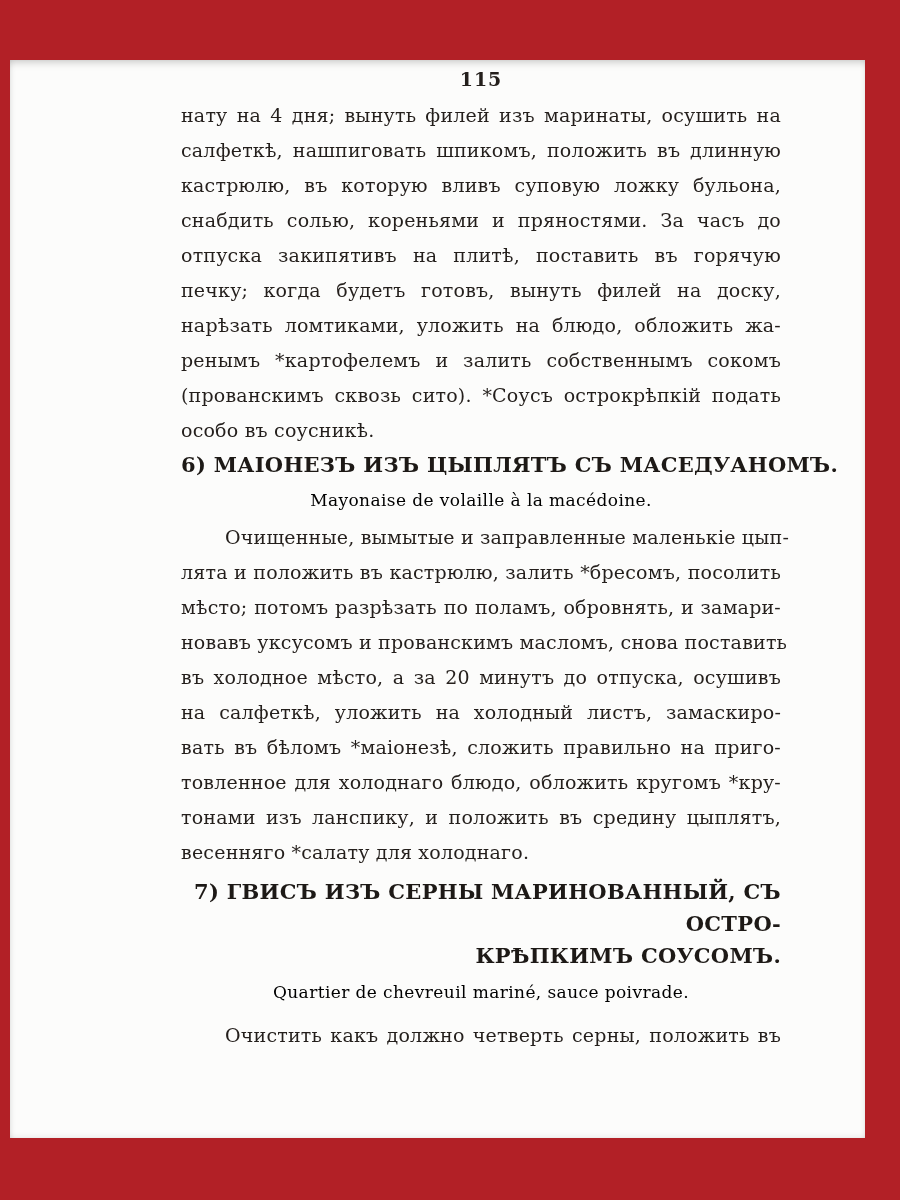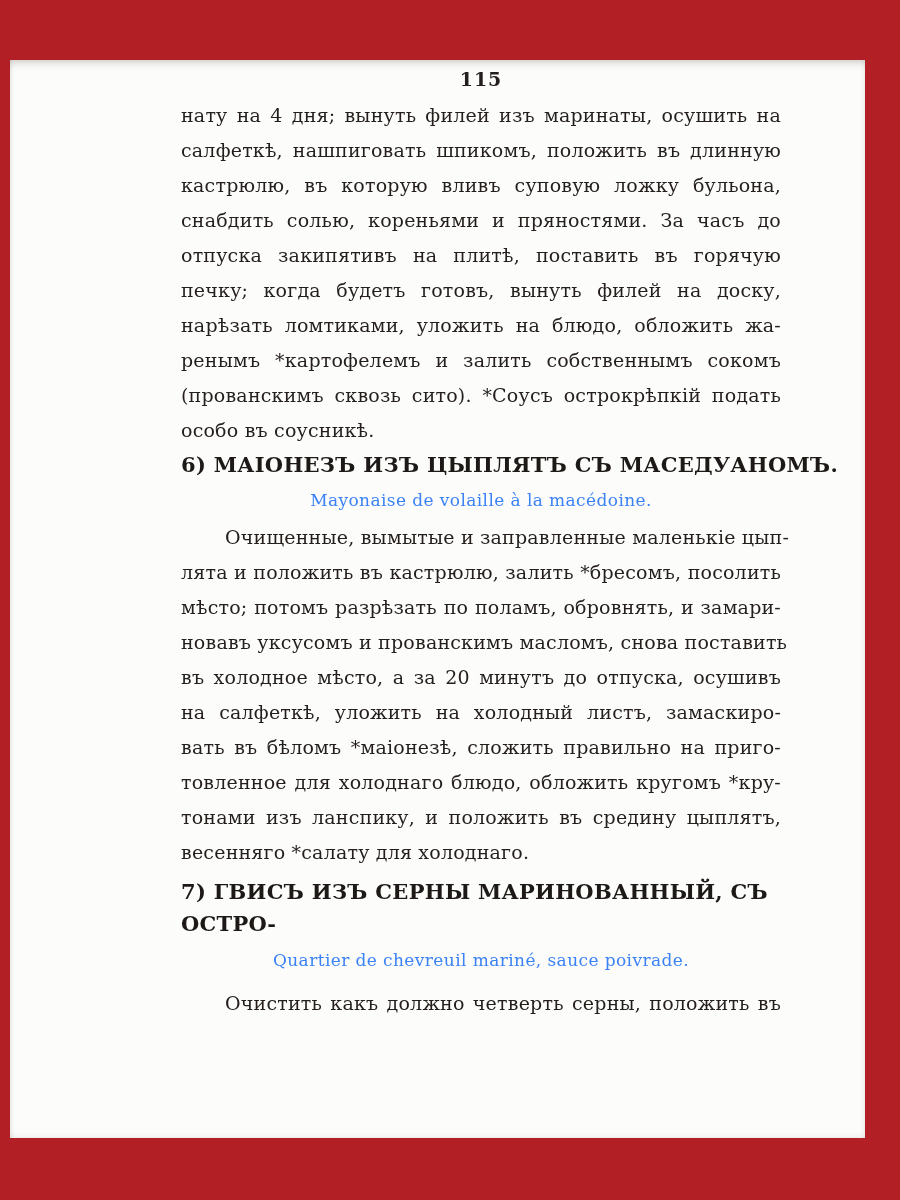--- a/index.html
+++ b/index.html
@@ -71,34 +71,34 @@
     text-align: center;
     font-weight: bold;
     font-size: 21px;
     line-height: 30px;
     letter-spacing: 0.3px;
     white-space: nowrap;
     color: #1d1916;
   }
   .recipe-title-2 {
     margin-top: 6px;
-    text-align: left;
+    text-align: right;
     font-weight: bold;
     font-size: 21px;
     line-height: 32px;
     letter-spacing: 0.3px;
     color: #1d1916;
   }
   .recipe-sub {
     margin-top: 8px;
     text-align: center;
     font-size: 17px;
     line-height: 24px;
     letter-spacing: 0.4px;
-    color: #3b82f6;
+    color: #000000;
   }
   .p2 { }
   .p3 { margin-top: 14px; }
 </style>
 </head>
 <body>
 
 <div class="frame"></div>
 
 <div class="page">
@@ -130,20 +130,21 @@
       <div class="line jline">въ холодное мѣсто, а за 20 минутъ до отпуска, осушивъ</div>
       <div class="line jline">на салфеткѣ, уложить на холодный листъ, замаскиро-</div>
       <div class="line jline">вать въ бѣломъ *маіонезѣ, сложить правильно на приго-</div>
       <div class="line jline">товленное для холоднаго блюдо, обложить кругомъ *кру-</div>
       <div class="line jline">тонами изъ ланспику, и положить въ средину цыплятъ,</div>
       <div class="line lline">весенняго *салату для холоднаго.</div>
     </div>
 
     <div class="recipe-title-2">
       <div>7) ГВИСЪ ИЗЪ СЕРНЫ МАРИНОВАННЫЙ, СЪ ОСТРО-</div>
+      <div>КРѢПКИМЪ СОУСОМЪ.</div>
     </div>
     <div class="recipe-sub">Quartier de chevreuil mariné, sauce poivrade.</div>
 
     <div class="para p3">
       <div class="line jline indent">Очистить какъ должно четверть серны, положить въ</div>
     </div>
 
   </div>
 </div>
 

